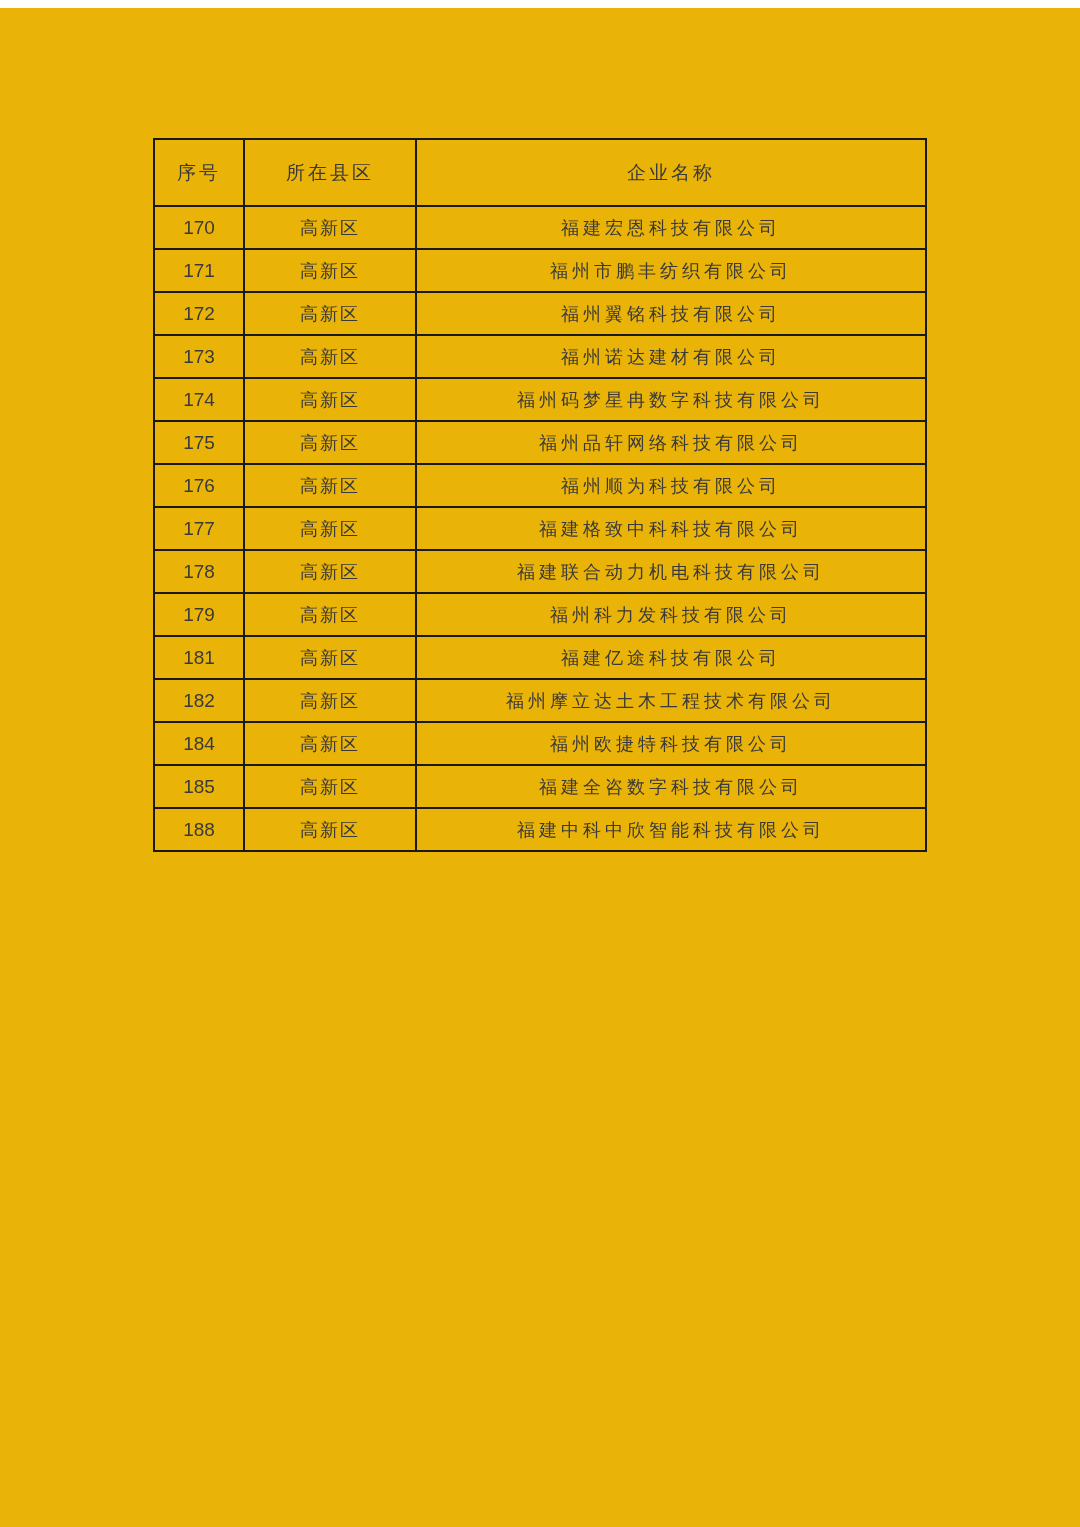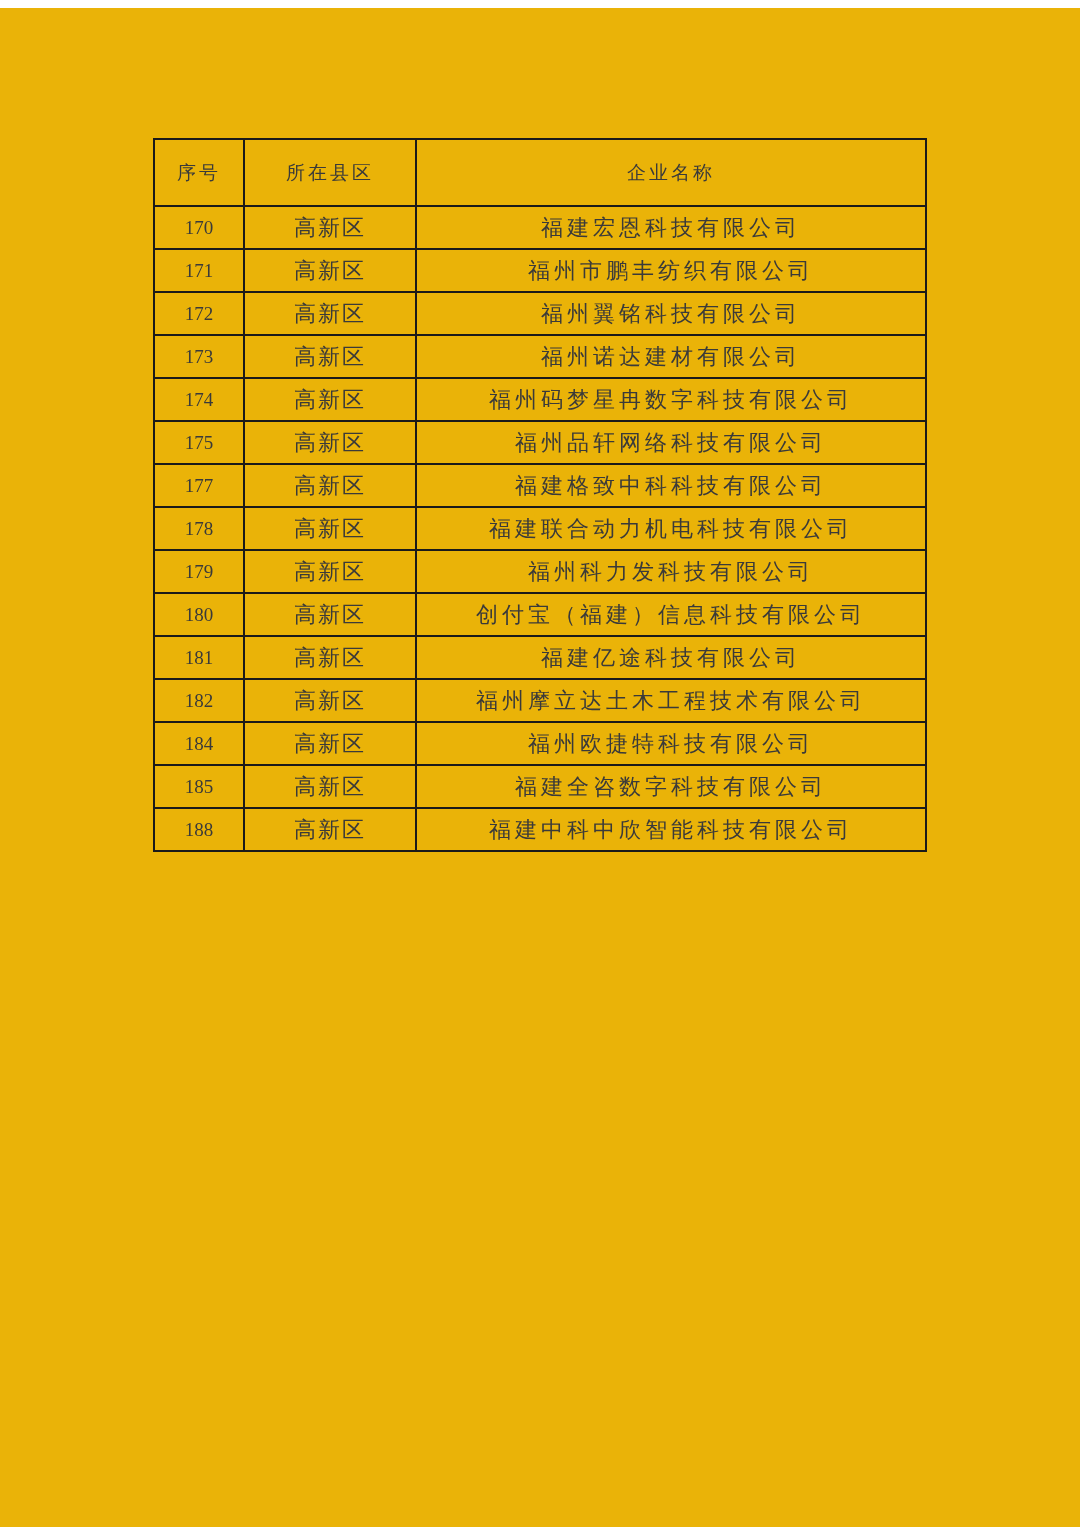--- a/index.html
+++ b/index.html
@@ -44,24 +44,24 @@
       color: #3a3a3a;
     }
     table.company-table thead th {
       height: 65px;
       font-size: 19px;
       letter-spacing: 3px;
       font-family: "DejaVu Sans", "Liberation Sans", sans-serif;
     }
     table.company-table tbody td {
       height: 41px;
-      font-size: 22px;
+      font-size: 18px;
     }
     td.seq {
-      font-family: Liberation Serif, serif;
+      font-family: Liberation Sans, sans-serif;
       font-size: 19px !important;
     }
     td.district {
       font-family: "DejaVu Sans", "Liberation Sans", sans-serif;
       letter-spacing: 2px;
     }
     td.name {
       font-family: "DejaVu Sans", "Liberation Sans", sans-serif;
       letter-spacing: 4px;
     }
@@ -108,38 +108,38 @@
           <td class="seq">174</td>
           <td class="district">高新区</td>
           <td class="name">福州码梦星冉数字科技有限公司</td>
         </tr>
         <tr>
           <td class="seq">175</td>
           <td class="district">高新区</td>
           <td class="name">福州品轩网络科技有限公司</td>
         </tr>
         <tr>
+          <td class="seq">176</td>
+          <td class="district">高新区</td>
+          <td class="name">福州顺为科技有限公司</td>
+        </tr>
+        <tr>
           <td class="seq">177</td>
           <td class="district">高新区</td>
           <td class="name">福建格致中科科技有限公司</td>
         </tr>
         <tr>
           <td class="seq">178</td>
           <td class="district">高新区</td>
           <td class="name">福建联合动力机电科技有限公司</td>
         </tr>
         <tr>
           <td class="seq">179</td>
           <td class="district">高新区</td>
           <td class="name">福州科力发科技有限公司</td>
-        </tr>
-        <tr>
-          <td class="seq">180</td>
-          <td class="district">高新区</td>
-          <td class="name">创付宝（福建）信息科技有限公司</td>
         </tr>
         <tr>
           <td class="seq">181</td>
           <td class="district">高新区</td>
           <td class="name">福建亿途科技有限公司</td>
         </tr>
         <tr>
           <td class="seq">182</td>
           <td class="district">高新区</td>
           <td class="name">福州摩立达土木工程技术有限公司</td>

